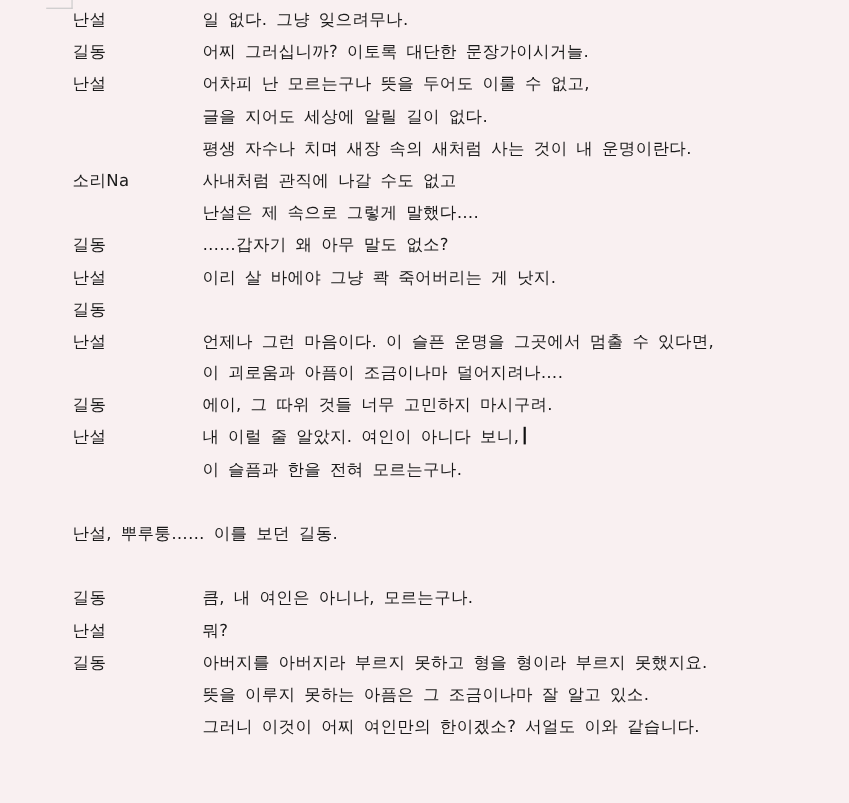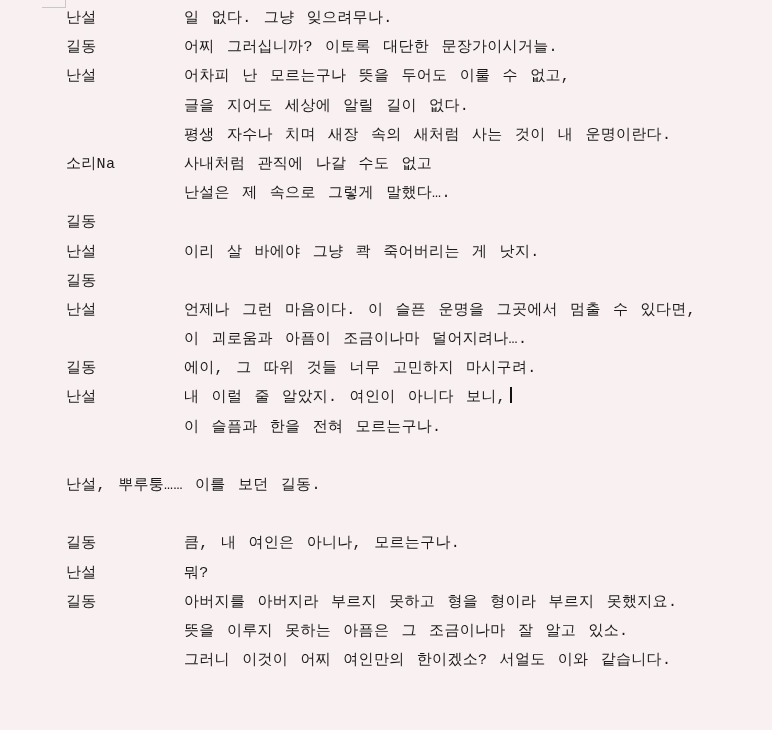--- a/index.html
+++ b/index.html
@@ -7,21 +7,21 @@
     width: 772px; height: 730px; overflow: hidden;
     background: #f9f0f1;
     font-family: "DejaVu Sans", "Liberation Sans", sans-serif;
     color: #1a1a1a;
     position: relative;
   }
   .corner-mark {
     position: absolute; left: 42px; top: 0; width: 23px; height: 7px;
     border-right: 1px solid #c8c8c8; border-bottom: 1px solid #c8c8c8;
   }
-  .doc { position: absolute; left: 0; top: 4px; width: 692px; font-family: Liberation Mono, monospace; }
+  .doc { position: absolute; left: 0; top: 4px; width: 692px; }
   .line {
     position: relative; height: 29.2px; line-height: 29.2px;
     font-size: 15px; white-space: nowrap; letter-spacing: 0.3px;
   }
   .speaker { position: absolute; left: 66px; }
   .speech { position: absolute; left: 184px; word-spacing: 3px; }
   .stage { position: absolute; left: 66px; word-spacing: 3px; }
   .blank { height: 29.2px; }
   .cursor {
     display: inline-block; width: 2px; height: 16px; background: #111;
@@ -57,20 +57,21 @@
   <div class="line">
       <span class="speaker">소리Na</span>
       <span class="speech">사내처럼 관직에 나갈 수도 없고</span>
     </div>
   <div class="line">
       <span class="speaker"></span>
       <span class="speech">난설은 제 속으로 그렇게 말했다….</span>
     </div>
   <div class="line">
       <span class="speaker">길동</span>
+      <span class="speech">……갑자기 왜 아무 말도 없소?</span>
     </div>
   <div class="line">
       <span class="speaker">난설</span>
       <span class="speech">이리 살 바에야 그냥 콱 죽어버리는 게 낫지.</span>
     </div>
   <div class="line">
       <span class="speaker">길동</span>
     </div>
   <div class="line">
       <span class="speaker">난설</span>

